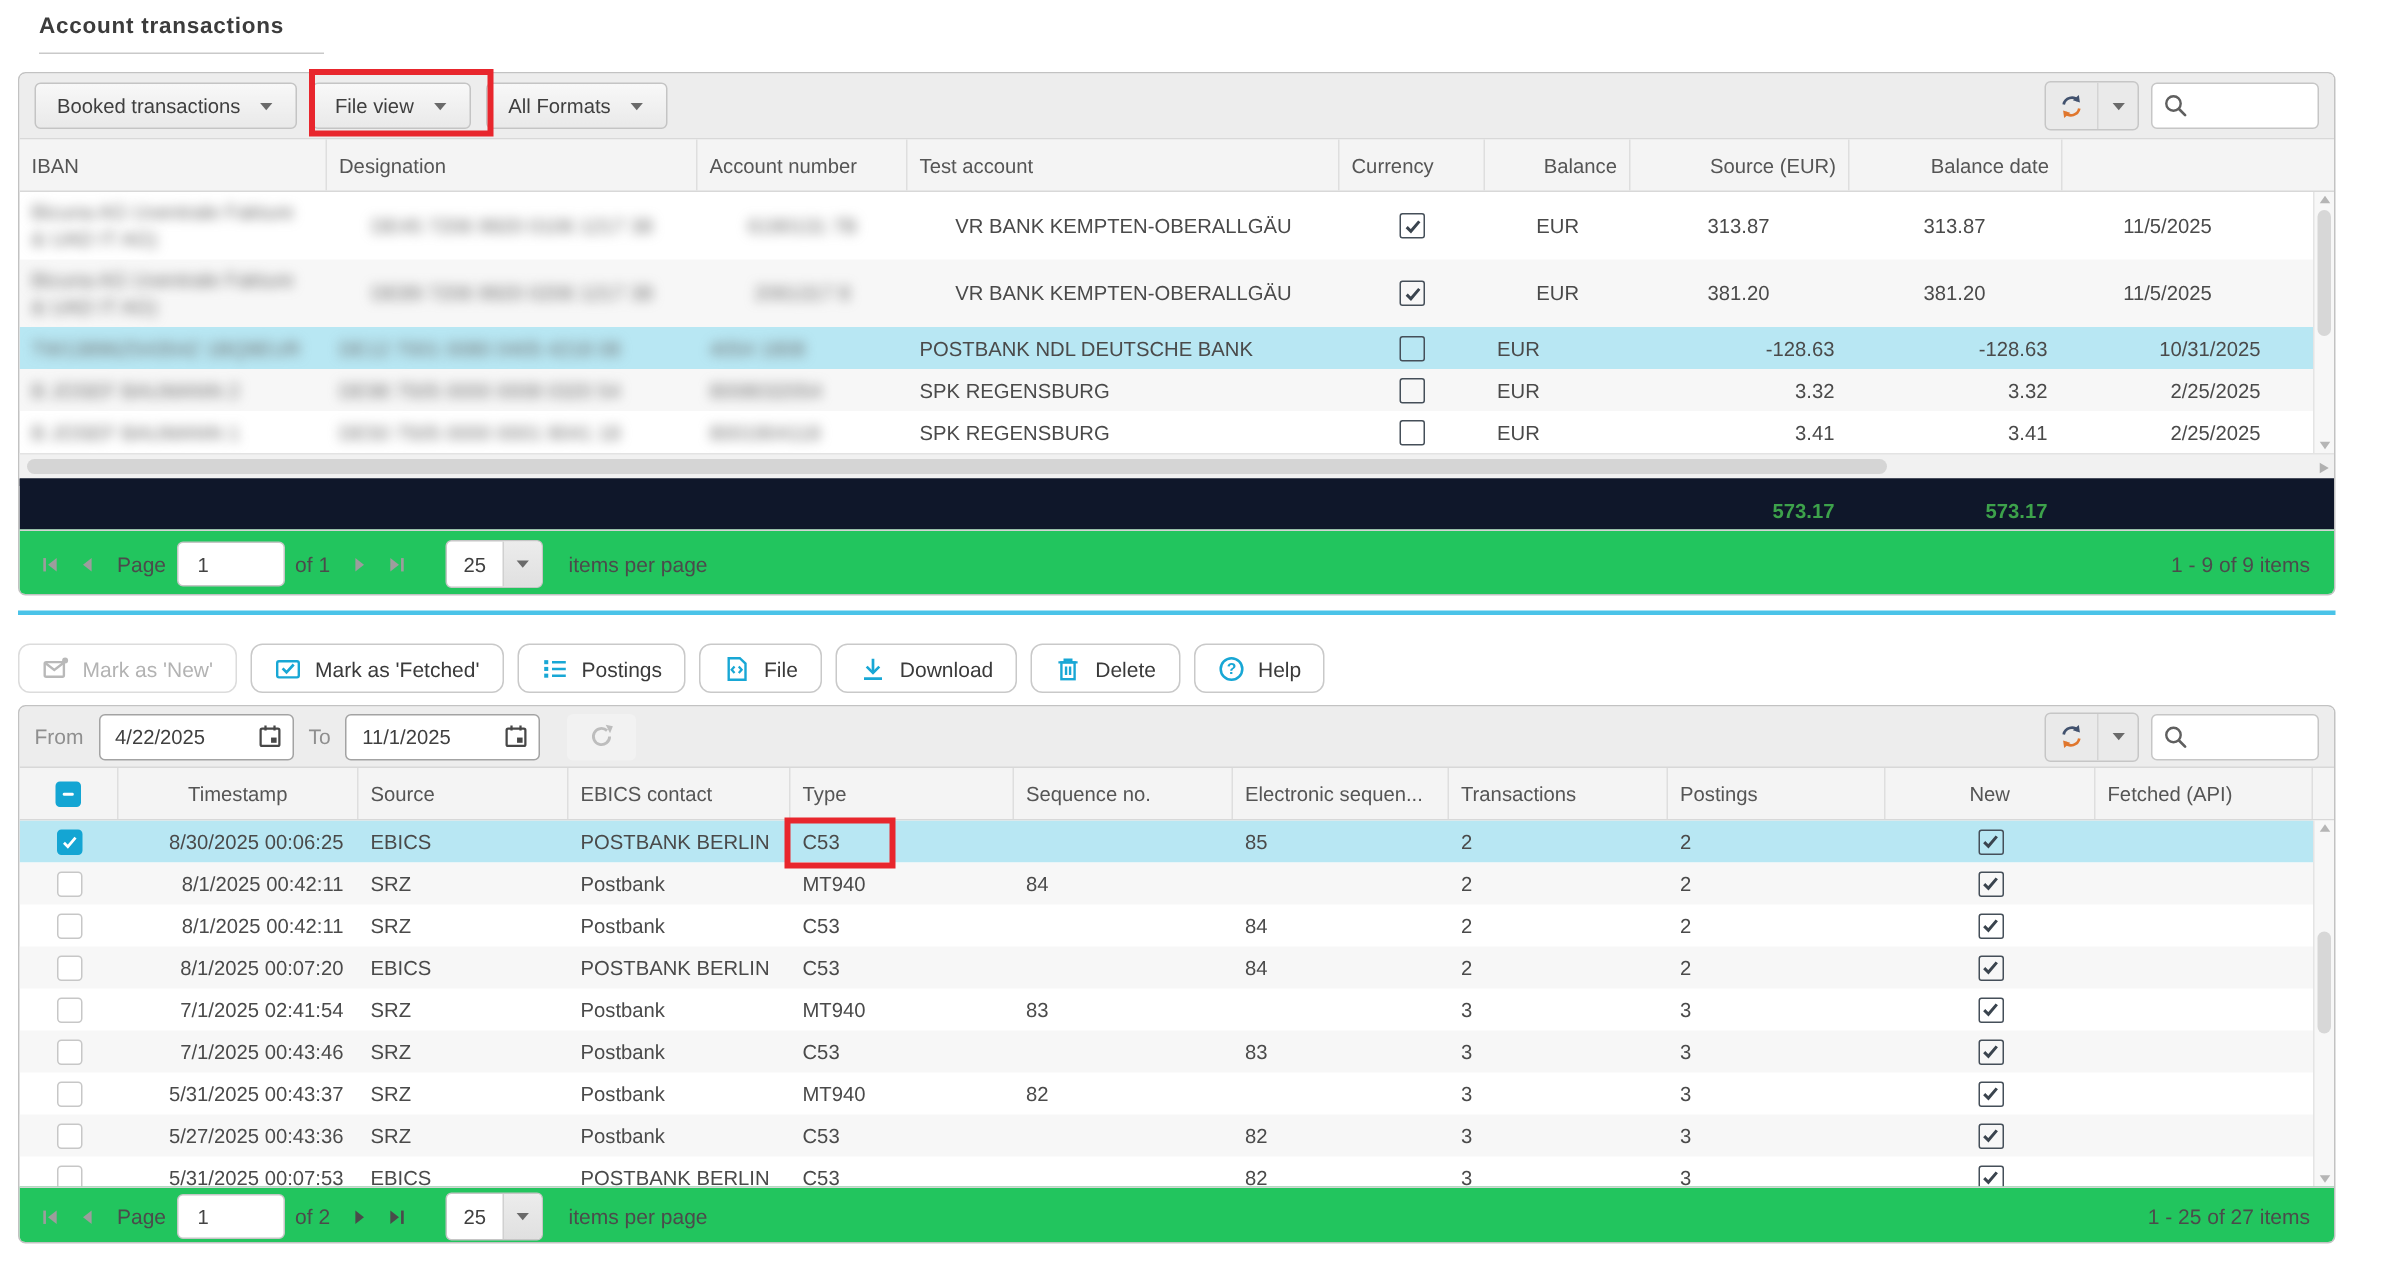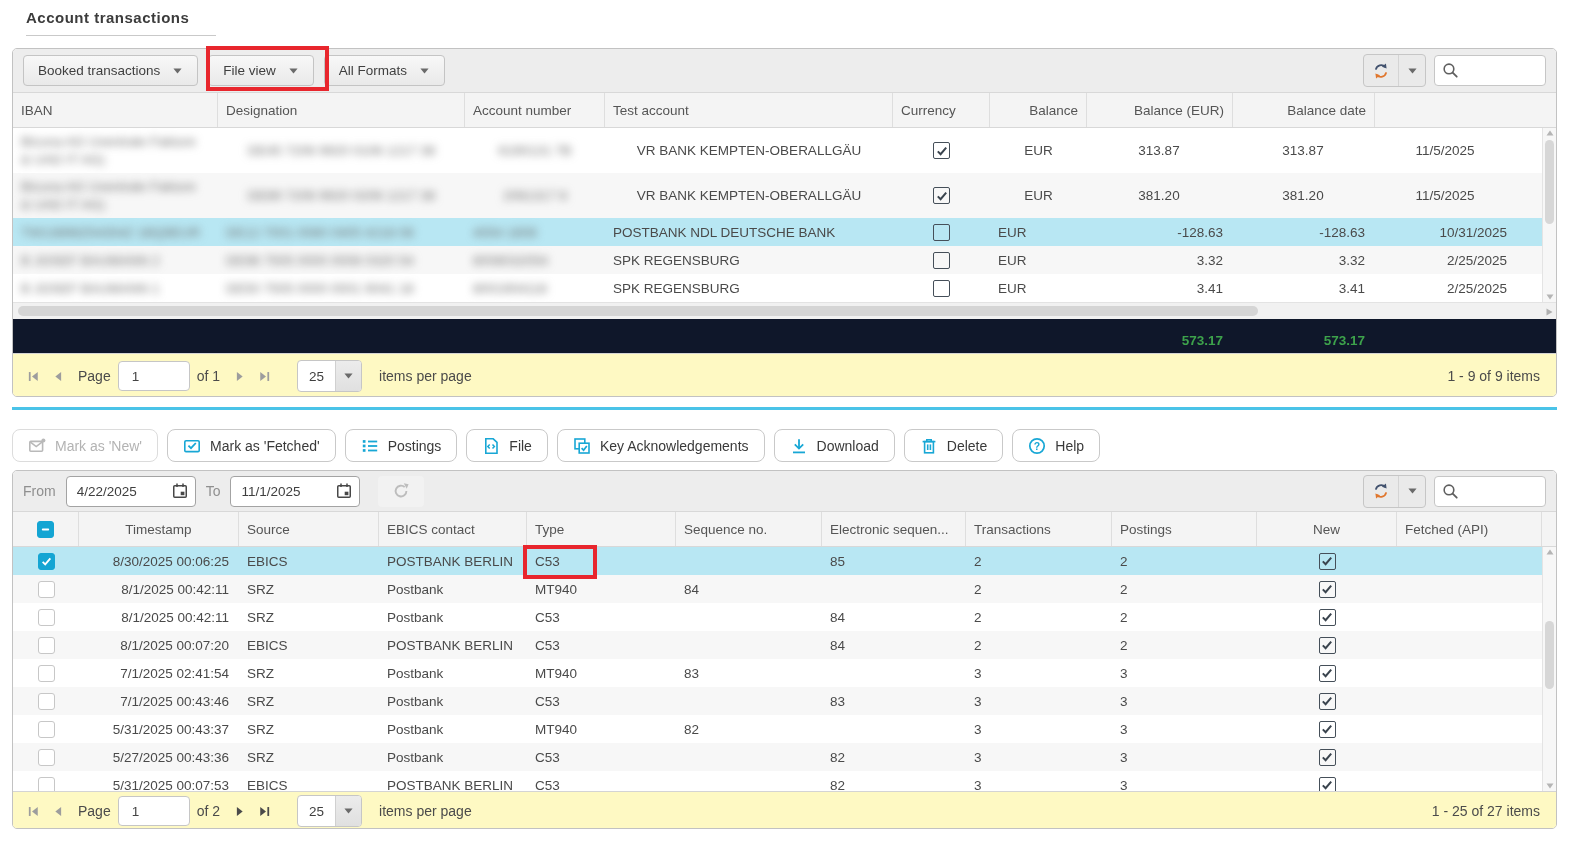--- a/index.html
+++ b/index.html
@@ -66,21 +66,21 @@
   .g2r{height:28px}
   .two .c{flex-direction:column;align-items:flex-start;justify-content:center}
   .two .c.row{flex-direction:row;align-items:center}
   .blurred{filter:blur(4px);color:#6f6f6f}
   .dline{line-height:18px}
 
   
   .totals{position:absolute;left:0;right:0;top:270px;height:34px;background:#0f172a;border-top:5px solid #0f172a;
           align-items:center;box-sizing:border-box}
   .totals .c{height:33px;font-weight:700;color:#3da24b}
-  .pgr{position:absolute;left:0;right:0;background:#fef9c3;border-top:1px solid #d4d4d4;display:flex;
+  .pgr{position:absolute;left:0;right:0;background:#22c55e;border-top:1px solid #d4d4d4;display:flex;
        align-items:center;padding:0 8px;box-sizing:border-box}
   .pgr1{top:304px;height:45px}
   .pgr2{top:320px;height:39px}
   .pbtn{width:25px;height:25px;display:flex;align-items:center;justify-content:center;color:#4a4a4a;cursor:pointer}
   .pbtn.dis{color:#9d9d9d}
   .pbtn svg{width:13px;height:13px;fill:currentColor}
   .plabel{font-size:14px;color:#4b4b4b;margin:0 7px;white-space:nowrap}
   .pinput{width:72px;height:30px;border:1px solid #c6c6c6;border-radius:4px;padding:0 0 0 13px;
           font:inherit;color:#444;box-sizing:border-box;outline:none}
   .psize{display:flex;height:30px;border:1px solid #c6c6c6;border-radius:4px;overflow:hidden;
@@ -285,21 +285,21 @@
       </div>
     </div>
 
     <div class="ghead ghead1 g1">
       <div class="hc">IBAN</div>
       <div class="hc">Designation</div>
       <div class="hc">Account number</div>
       <div class="hc">Test account</div>
       <div class="hc">Currency</div>
       <div class="hc num">Balance</div>
-      <div class="hc num">Balance (EUR)</div>
+      <div class="hc num">Source (EUR)</div>
       <div class="hc num">Balance date</div>
       <div class="hc"></div>
     </div>
 
     <div class="rows rows1">
 
       <div class="r g1 h45 two">
         <div class="c">
           <span class="blurred dline">Bicuna AG Uventrale Fakture</span>
           <span class="blurred dline">&amp; UAD IT AG)</span>
@@ -522,26 +522,20 @@
       <span>Postings</span>
     </button>
     <button class="abtn">
       <svg class="ic">
           <use href="#sy-file"></use>
         </svg>
       <span>File</span>
     </button>
     <button class="abtn">
       <svg class="ic">
-          <use href="#sy-keyack"></use>
-        </svg>
-      <span>Key Acknowledgements</span>
-    </button>
-    <button class="abtn">
-      <svg class="ic">
           <use href="#sy-download"></use>
         </svg>
       <span>Download</span>
     </button>
     <button class="abtn">
       <svg class="ic">
           <use href="#sy-trash"></use>
         </svg>
       <span>Delete</span>
     </button>

